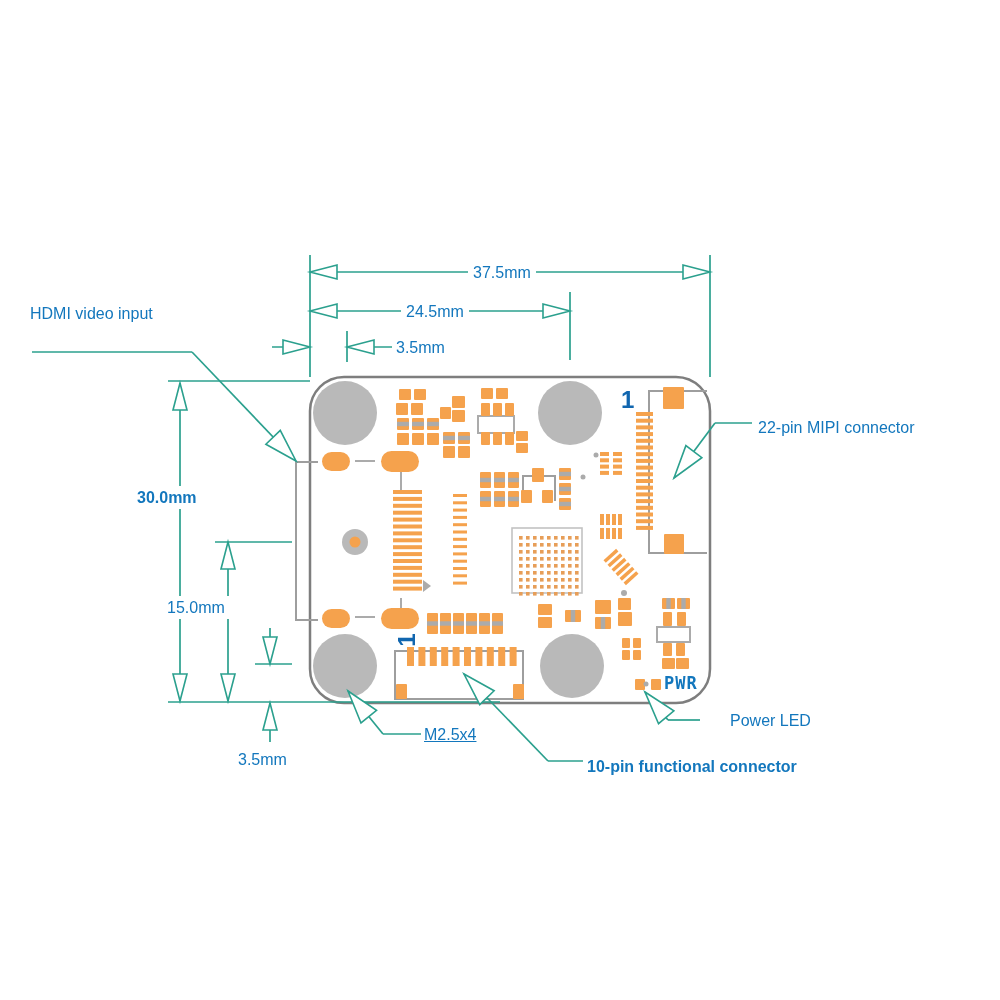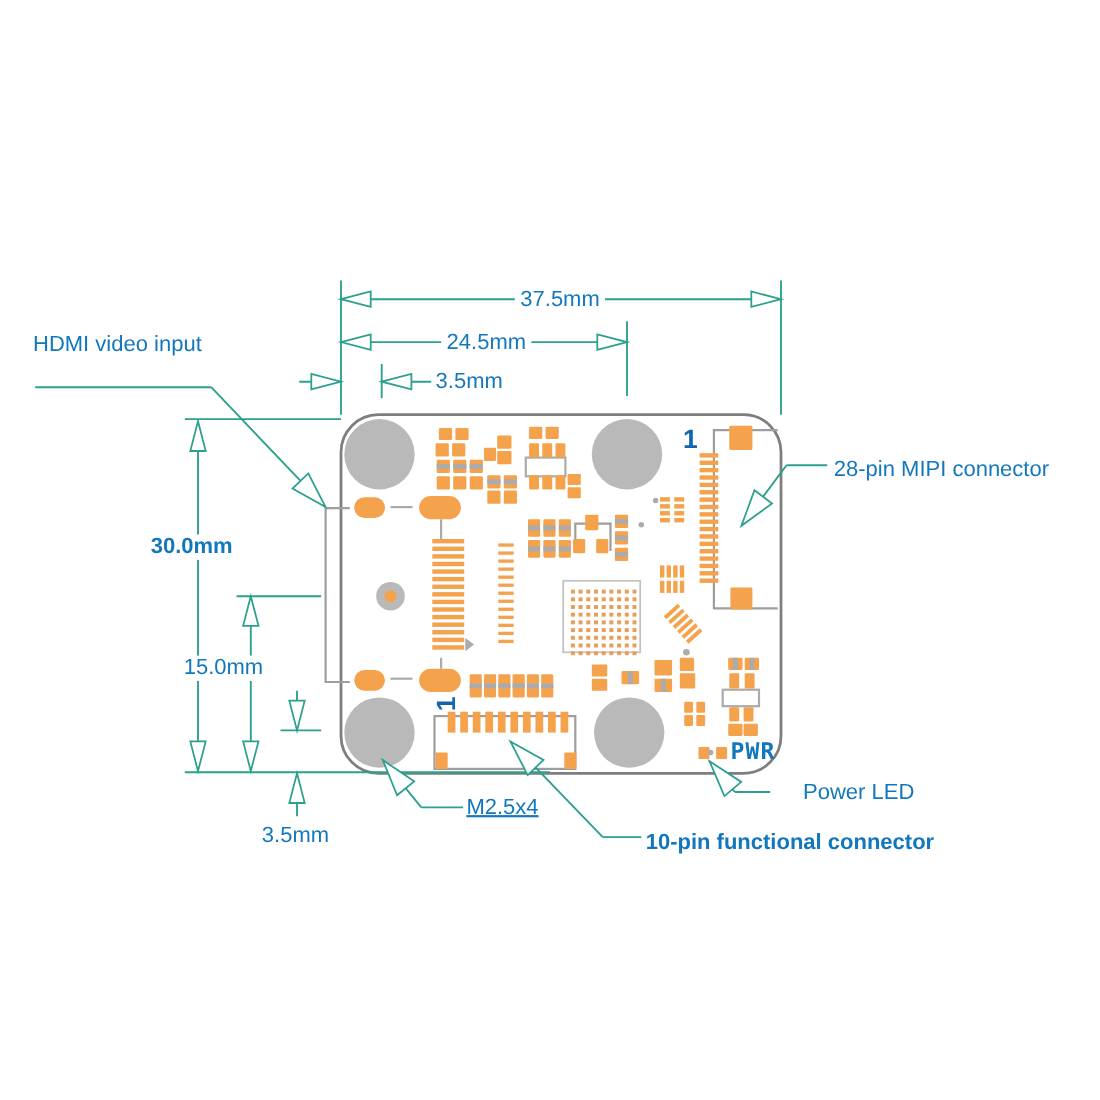--- a/index.html
+++ b/index.html
@@ -1,35 +1,35 @@
 <!DOCTYPE html>
 <html><head>
 <meta charset="utf-8">
 <style>
   html,body{margin:0;padding:0;background:#ffffff;}
   .canvas{position:relative;width:1000px;height:1000px;background:#ffffff;
           font-family:"Liberation Sans",sans-serif;overflow:hidden;}
   #diagram{position:absolute;left:0;top:0;}
-  .lbl{position:absolute;color:#1377BD;font-size:20px;line-height:23px;white-space:nowrap;}
+  .lbl{position:absolute;color:#1377BD;font-size:16px;line-height:23px;white-space:nowrap;}
   .bg{background:#ffffff;padding:0 5px;}
   .marker{color:#1166AF;font-weight:bold;font-size:24px;line-height:24px;}
   #lbl-hdmi1{left:30px;top:293px;}
   #lbl-hdmi2{left:30px;top:302px;}
   #lbl-w-total{left:468px;top:261px;}
   #lbl-w-hole{left:401px;top:300px;}
   #lbl-off-top{left:396px;top:336px;}
   #lbl-h-total{left:132px;top:486px;font-weight:bold;}
   #lbl-h-hole{left:162px;top:596px;}
   #lbl-off-bot{left:238px;top:748px;}
   #lbl-mipi{left:758px;top:416px;}
   #lbl-screw{left:424px;top:723px;text-decoration:underline;}
   #lbl-func{left:587px;top:755px;font-weight:bold;}
   #lbl-pwrled{left:730px;top:709px;}
   #lbl-pwr{left:664px;top:672px;font-family:"DejaVu Sans Mono",monospace;
-           font-weight:bold;font-size:21px;letter-spacing:1px;}
+           font-weight:bold;font-size:17px;letter-spacing:1px;}
   #lbl-pin1-mipi{left:621px;top:388px;}
   #lbl-pin1-func{left:395px;top:629px;width:22px;height:22px;text-align:center;
                  transform:rotate(-90deg);}
 </style>
 </head>
 <body>
 
 <div class="canvas">
   <svg id="diagram" width="1000" height="1000">
       <rect x="310" y="377" width="400" height="326" rx="34" fill="#FFFFFF" stroke="#7E7E7E" stroke-width="2.5"></rect>
@@ -361,20 +361,20 @@
 
   <div class="lbl" id="lbl-hdmi2">HDMI video input</div>
 
   <div class="lbl bg" id="lbl-w-total">37.5mm</div>
   <div class="lbl bg" id="lbl-w-hole">24.5mm</div>
   <div class="lbl" id="lbl-off-top">3.5mm</div>
   <div class="lbl bg" id="lbl-h-total">30.0mm</div>
   <div class="lbl bg" id="lbl-h-hole">15.0mm</div>
   <div class="lbl" id="lbl-off-bot">3.5mm</div>
 
-  <div class="lbl" id="lbl-mipi">28-pin MIPI connector</div>
+  <div class="lbl" id="lbl-mipi">22-pin MIPI connector</div>
   <div class="lbl" id="lbl-screw">M2.5x4</div>
   <div class="lbl" id="lbl-func">10-pin functional connector</div>
   <div class="lbl" id="lbl-pwrled">Power LED</div>
   <div class="lbl" id="lbl-pwr">PWR</div>
   <div class="lbl marker" id="lbl-pin1-mipi">1</div>
   <div class="lbl marker" id="lbl-pin1-func">1</div>
 </div>
 
 </body></html>

